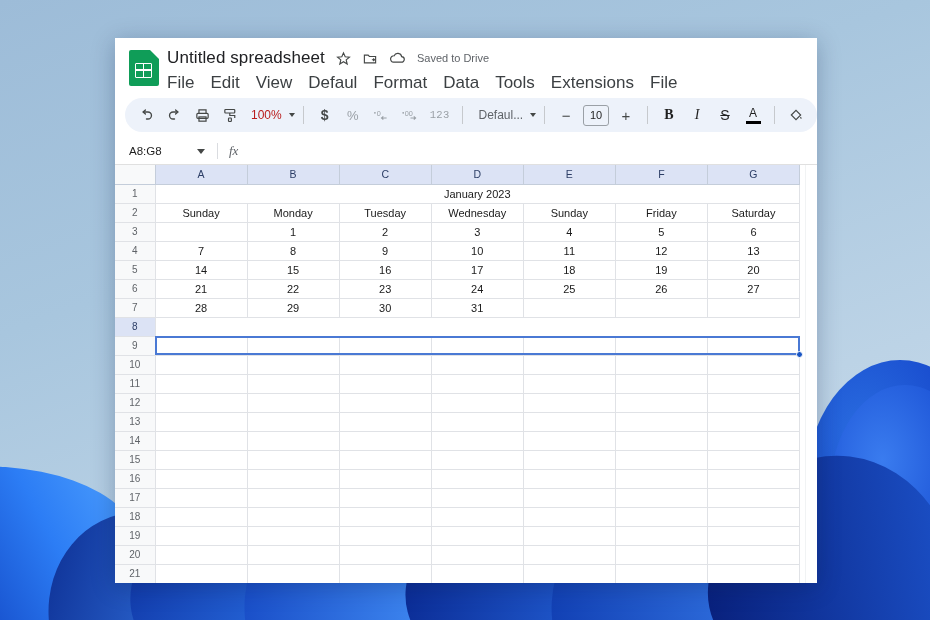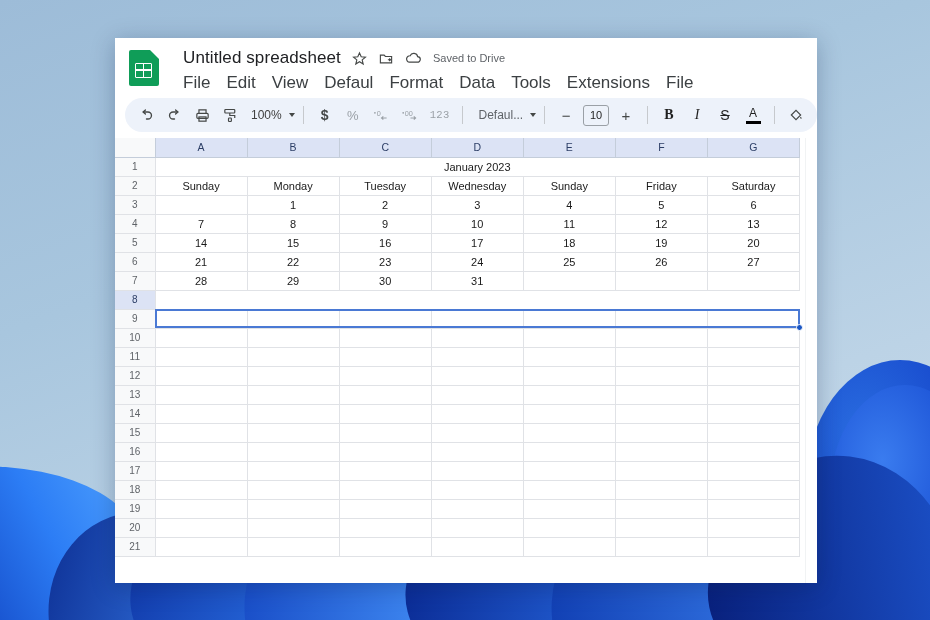--- a/index.html
+++ b/index.html
@@ -95,21 +95,21 @@
     border-radius: 1px;
   }
   .logo-grid::before {
     content: ""; position: absolute;
     left: 0; top: 5px; width: 100%; height: 1.6px; background: #fff;
   }
   .logo-grid::after {
     content: ""; position: absolute;
     left: 6.5px; top: 0; width: 1.6px; height: 100%; background: #fff;
   }
-  .header-text { flex: 1; min-width: 0; margin-left: 16px; }
+  .header-text { flex: 1; min-width: 0; }
 
   .title-row { display: flex; align-items: center; gap: 11px; height: 24px; }
   .doc-title {
     font-size: 17px;
     color: #202124;
     letter-spacing: .1px;
     white-space: nowrap;
   }
   .hicon { color: #444746; display: inline-flex; align-items: center; cursor: pointer; }
   .saved-text {
@@ -154,21 +154,21 @@
     font-size: 13px;
     cursor: pointer;
     flex-shrink: 0;
   }
   .tb-sep {
     width: 1px; height: 18px;
     background: #c6c9cd;
     margin: 0 6px;
     flex-shrink: 0;
   }
-  .tb-zoom { font-size: 12px; color: #404040; padding: 0 2px 0 6px; }
+  .tb-zoom { font-size: 12px; color: #b91c1c; padding: 0 2px 0 6px; }
   .caret {
     width: 0; height: 0;
     border-left: 3.5px solid transparent;
     border-right: 3.5px solid transparent;
     border-top: 4.5px solid #444746;
     margin-left: 3px;
   }
   .tb-money { font-size: 14px; color: #444746; font-weight: 600; }
   .tb-dim { color: #9aa0a6; }
   .tb-123 { font-size: 10.5px; color: #9aa0a6; letter-spacing: .3px; font-family: Liberation Mono, monospace; }
@@ -442,20 +442,27 @@
 
       <div class="tb">
         <svg width="16" height="16" viewBox="0 0 24 24" fill="none" stroke="#444746" stroke-width="1.7">
           <path d="M5 12 12 5l7 7-7 7z"></path>
             <path d="M19 15c0 1.4 1 2.5 1 2.5"></path>
         </svg>
       </div>
     </div>
   </div>
 
+  <div class="formula-bar">
+    <div class="name-box">A8:G8</div>
+    <div class="name-caret"></div>
+    <div class="fbar-sep"></div>
+    <div class="fx">fx</div>
+    <div class="formula-input"></div>
+  </div>
 
   <div class="grid-area">
     <table class="sheet">
       <colgroup>
         <col class="rowhdr">
           <col class="datacol">
           <col class="datacol">
           <col class="datacol">
         <col class="datacol">
           <col class="datacol">

